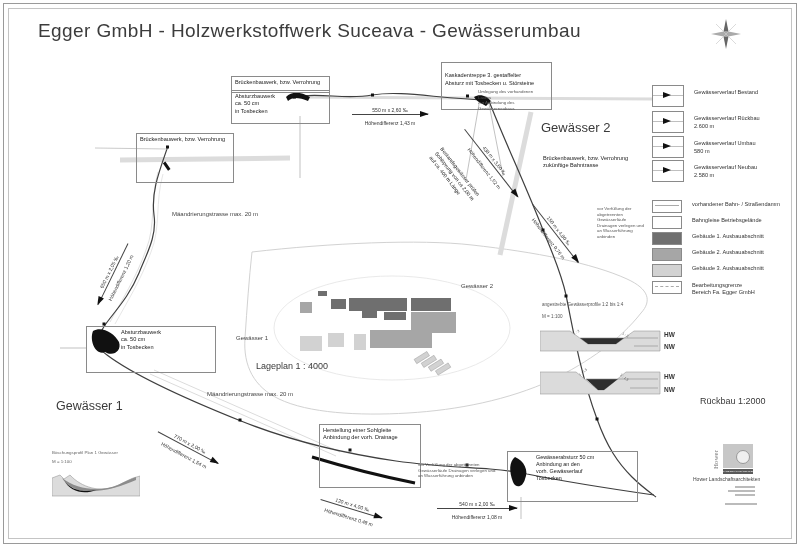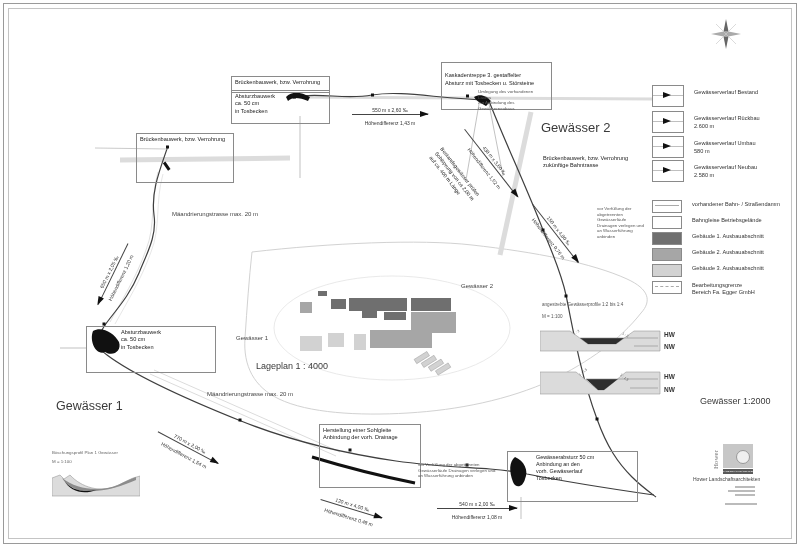--- a/index.html
+++ b/index.html
@@ -130,20 +130,21 @@
       <rect x="162" y="164" width="9" height="3" transform="rotate(55 166 166)" fill="#111"></rect>
     </g>
     <g transform="translate(710,18)">
       <path d="M16,1 L19,16 L16,31 L13,16 Z" fill="#666"></path>
       <path d="M1,16 L16,13 L31,16 L16,19 Z" fill="#aaa"></path>
       <line x1="6" y1="6" x2="26" y2="26" stroke="#ccc" stroke-width="0.7"></line>
       <line x1="26" y1="6" x2="6" y2="26" stroke="#ccc" stroke-width="0.7"></line>
     </g>
   </svg>
 
+  <div class="title">Egger GmbH - Holzwerkstoffwerk Suceava  -  Gewässerumbau</div>
 
   <div class="abox" style="left:231px;top:76px;width:91px;height:11px;">Brückenbauwerk, bzw. Verrohrung</div>
   <div class="abox" style="left:231px;top:90px;width:91px;height:28px;">Absturzbauwerk
 ca. 50 cm
 in Tosbecken</div>
 
   <div class="abox" style="left:441px;top:62px;width:103px;height:42px;">
     <span>Kaskadentreppe 3. gestaffelter
 Absturz mit Tosbecken u. Störsteine</span>
     <span class="smallnote" style="left:36px;top:26px;width:66px;white-space:pre-line;">Umlegung des vorhandenen Laufes
@@ -225,21 +226,21 @@
         <span class="slope-arrow-r"></span>
       </div>
     <div class="slope-diff">Höhendifferenz  1,08 m</div>
   </div>
 
   <div class="biglabel" style="left:541px;top:120px;font-size:13px;">Gewässer 2</div>
   <div class="biglabel" style="left:56px;top:399px;">Gewässer 1</div>
   <div class="tinylabel" style="left:236px;top:335px;">Gewässer 1</div>
   <div class="tinylabel" style="left:461px;top:283px;">Gewässer 2</div>
   <div class="midlabel" style="left:256px;top:361px;">Lageplan 1 : 4000</div>
-  <div class="midlabel" style="left:700px;top:396px;">Gewässer 1:2000</div>
+  <div class="midlabel" style="left:700px;top:396px;">Rückbau 1:2000</div>
 
   <div class="lg-row" style="left:652px;top:85px;">
     <div class="lg-sym">
         <span class="mid"></span>
         <span class="arr"></span>
       </div>
     <div class="lg-label">Gewässerverlauf Bestand</div>
   </div>
   <div class="lg-row" style="left:652px;top:111px;">
     <div class="lg-sym">

